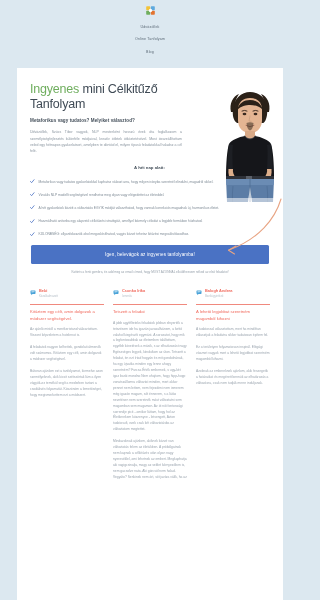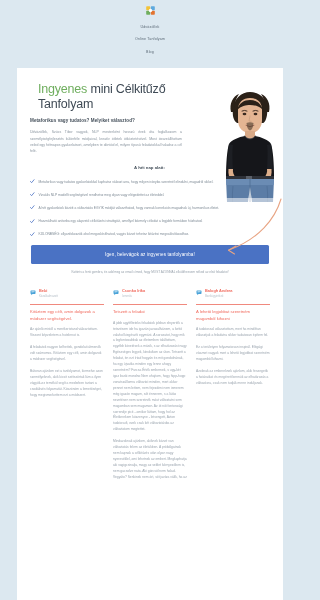--- a/index.html
+++ b/index.html
@@ -61,21 +61,20 @@
     padding: 0 18px 0 13px;
   }
 
   .hero-title {
     font-size: 12.5px;
     line-height: 1.18;
     font-weight: 400;
     color: #3f4a55;
     letter-spacing: -0.2px;
     max-width: 168px;
-    margin-left: 8px;
   }
   .hero-title .accent {
     color: #6fae5e;
   }
 
   .hero-sub {
     margin-top: 7px;
     font-size: 4.6px;
     font-weight: 700;
     color: #46515c;

